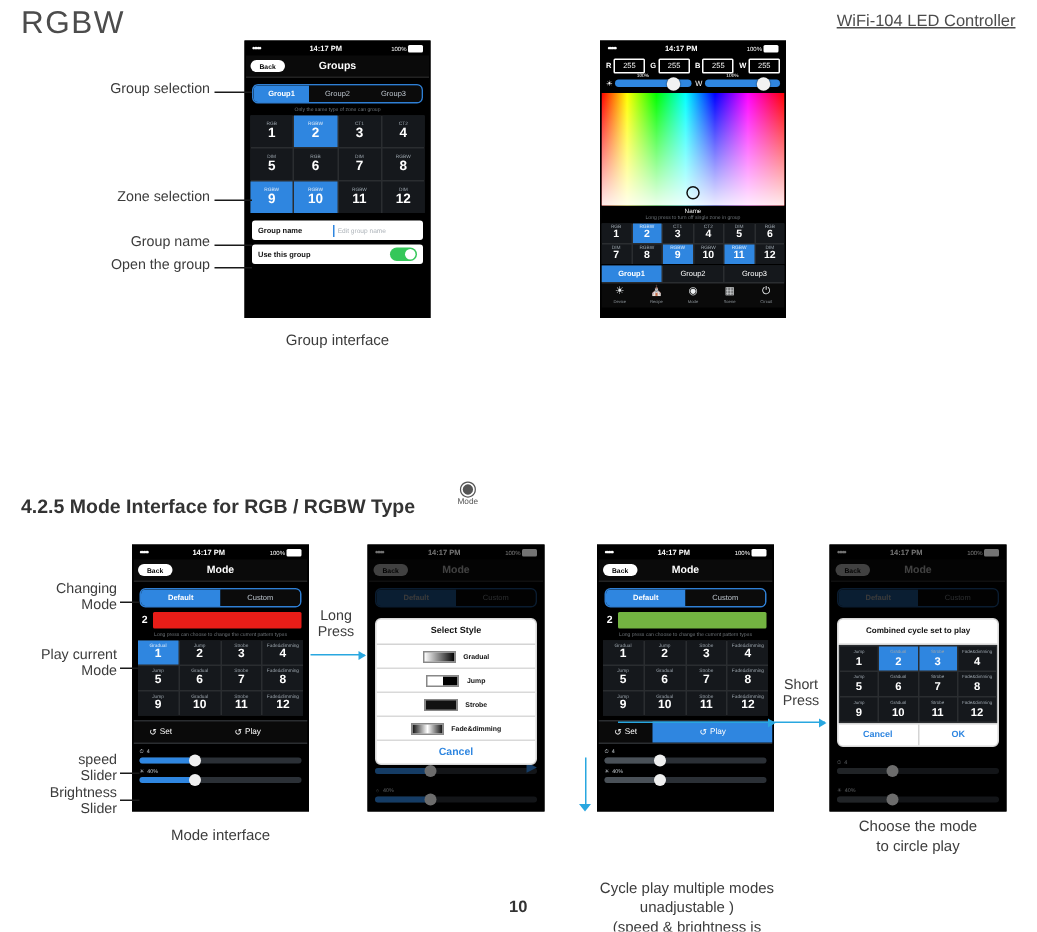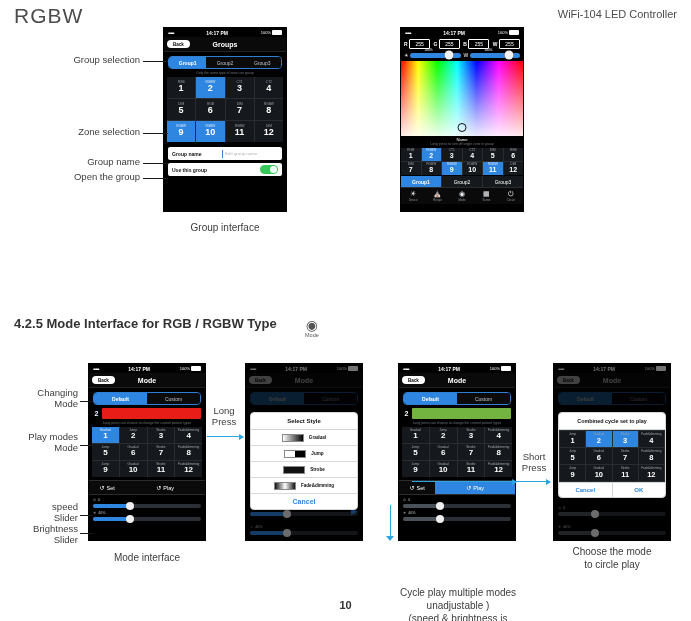--- a/index.html
+++ b/index.html
@@ -11,21 +11,21 @@
   .page{position:relative;width:691px;height:621px;}
 
   
   .logo{
     position:absolute;left:14px;top:4px;
     font-family:"Liberation Sans",sans-serif;
     font-size:21px;letter-spacing:1px;color:#4c4c4c;font-weight:400;
   }
   .doc-title{
     position:absolute;right:14px;top:8px;
-    font-size:11px;color:#4c4c4c;
+    font-size:11px;color:#4c4c4c;text-decoration:underline;
   }
 
   
   .phone{
     position:absolute;background:#000;border:1px solid #000;
     box-sizing:border-box;overflow:hidden;
   }
   .statusbar{
     height:9px;background:#000;color:#fff;font-size:5px;
     display:flex;align-items:center;justify-content:space-between;
@@ -208,21 +208,21 @@
   .anno.center{text-align:center;}
   .lead{position:absolute;background:#1a1a1a;height:1px;}
   .lead-blue{position:absolute;background:#29a7e0;height:1.4px;}
   .lead-blue::after{
     content:"";position:absolute;right:-1px;top:-2.4px;
     border-left:5px solid #29a7e0;border-top:3px solid transparent;
     border-bottom:3px solid transparent;
   }
   .caption{position:absolute;font-size:10px;color:#3c3c3c;text-align:center;line-height:1.3;}
   .section-h{
-    position:absolute;left:14px;top:316px;font-size:13px;font-weight:bold;color:#333;
+    position:absolute;left:14px;top:330px;font-size:13px;font-weight:bold;color:#333;
   }
   .mode-badge{position:absolute;left:305px;top:318px;text-align:center;color:#555;}
   .mode-badge .mb-ico{font-size:14px;line-height:1;}
   .mode-badge .mb-lab{font-size:5.5px;}
   .pagenum{
     position:absolute;left:0;right:0;bottom:10px;text-align:center;
     font-size:11px;font-weight:bold;color:#333;
   }
 </style>
 </head>
@@ -853,21 +853,21 @@
     </div>
   </div>
 
   <div class="anno" style="left:10px;top:388px;width:68px;">
     <div>Changing</div>
     <div>Mode</div>
   </div>
   <div class="lead" style="left:80px;top:401px;width:13px;"></div>
 
   <div class="anno" style="left:6px;top:432px;width:72px;">
-    <div>Play modes</div>
+    <div>Play current</div>
     <div>Mode</div>
   </div>
   <div class="lead" style="left:80px;top:445px;width:13px;"></div>
 
   <div class="anno" style="left:18px;top:502px;width:60px;">
     <div>speed</div>
     <div>Slider</div>
   </div>
   <div class="lead" style="left:80px;top:515px;width:13px;"></div>
 

